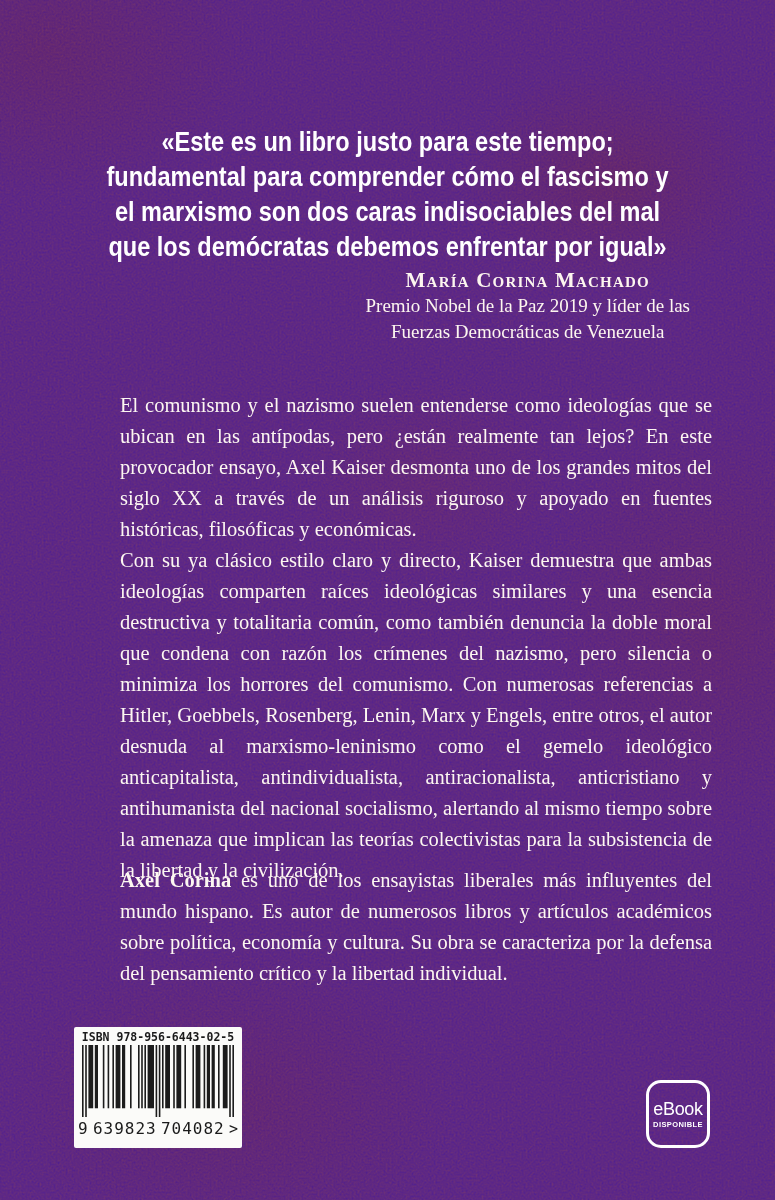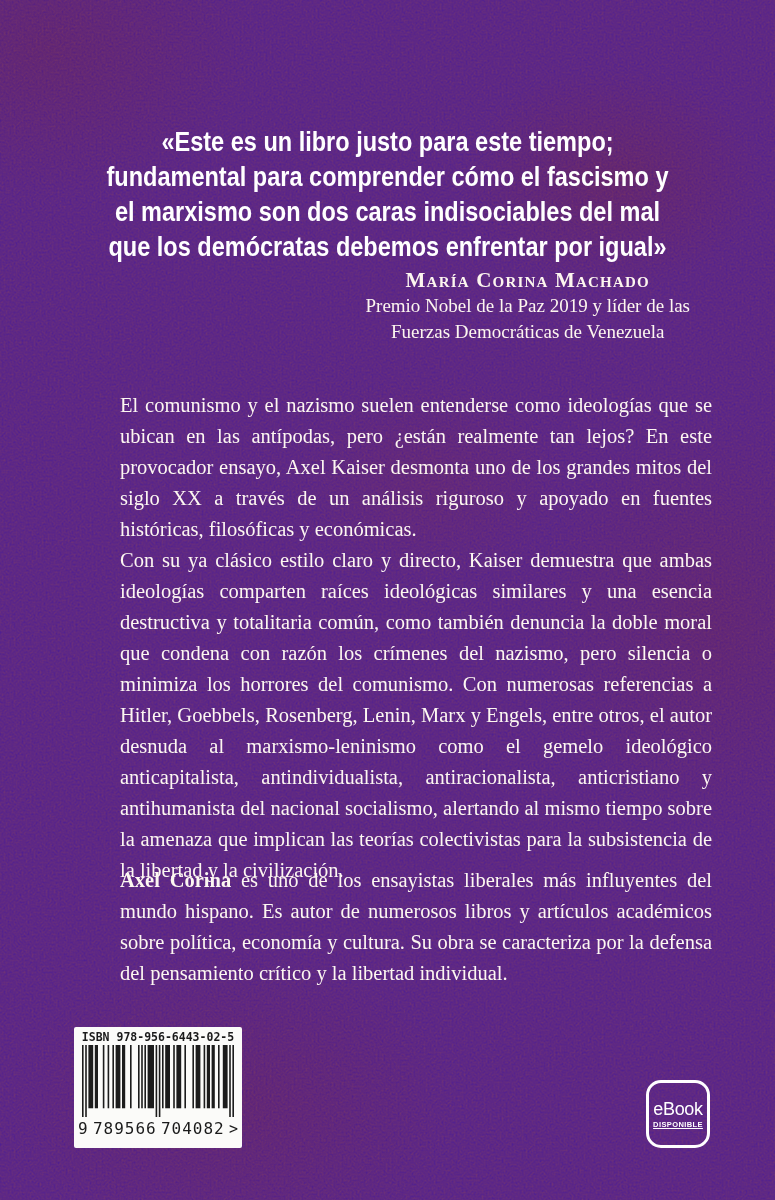--- a/index.html
+++ b/index.html
@@ -143,21 +143,20 @@
     font-size: 18px;
     font-weight: normal;
     line-height: 18px;
     letter-spacing: -0.3px;
   }
   .ebook-badge .subtitle {
     font-size: 7.5px;
     font-weight: bold;
     letter-spacing: 0.4px;
     margin-top: 2px;
-    text-decoration: underline;
   }
 </style>
 </head>
 <body>
 
 <div class="cover">
 
   <svg class="texture" width="775" height="1200" aria-hidden="true">
     <filter id="rough">
       <feTurbulence type="fractalNoise" baseFrequency="0.5" numOctaves="3" seed="11" stitchTiles="stitch"></feTurbulence>
@@ -215,21 +214,21 @@
           <rect x="78" y="0" width="2" height="58" fill="#1c1c1c"></rect>
           <rect x="81" y="0" width="2" height="58" fill="#1c1c1c"></rect>
           <rect x="85" y="0" width="1" height="58" fill="#1c1c1c"></rect>
           <rect x="88" y="0" width="3" height="58" fill="#1c1c1c"></rect>
           <rect x="92" y="0" width="1" height="66" fill="#1c1c1c"></rect>
           <rect x="94" y="0" width="1" height="66" fill="#1c1c1c"></rect>
         </svg>
     </div>
     <div class="digits-row">
       <span class="num">9</span>
-      <span class="num">789566</span>
+      <span class="num">639823</span>
       <span class="num">704082</span>
       <span class="arrow">&gt;</span>
     </div>
   </div>
 
   <div class="ebook-badge">
     <div class="title">eBook</div>
     <div class="subtitle">DISPONIBLE</div>
   </div>
 

